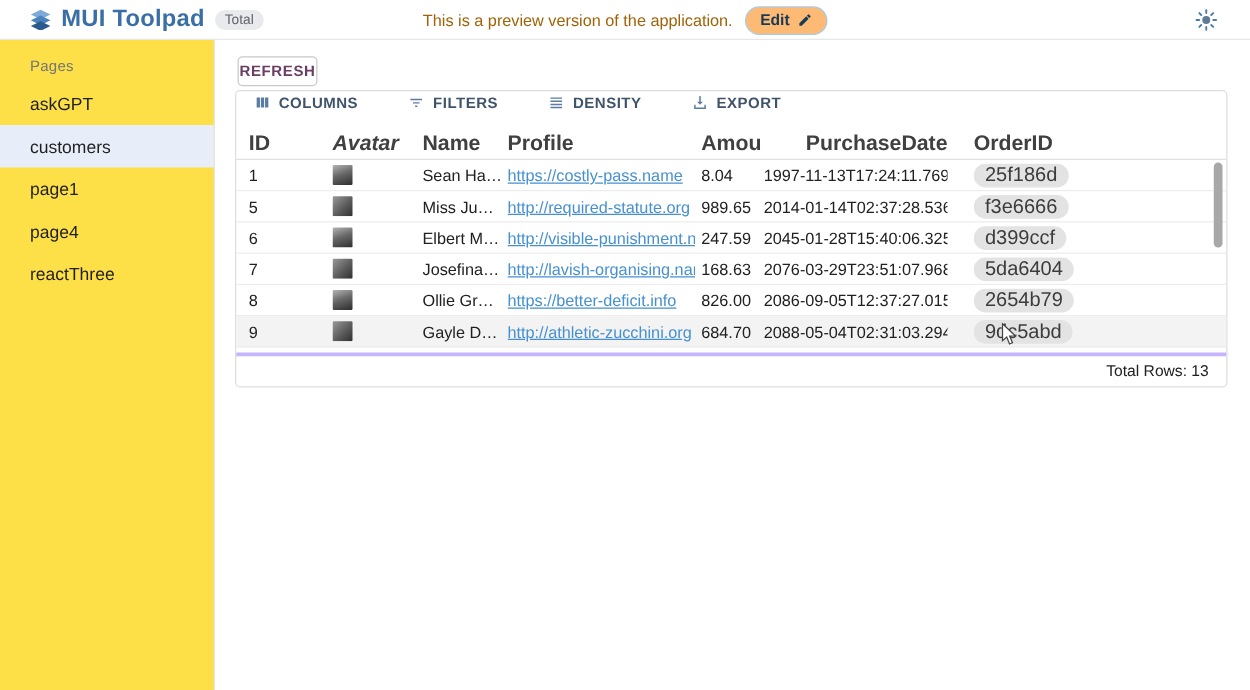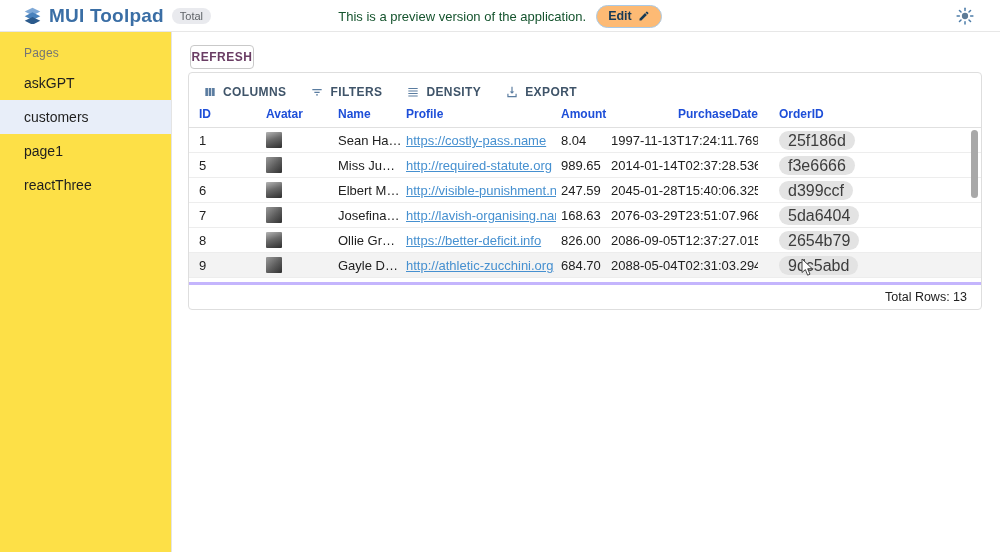--- a/index.html
+++ b/index.html
@@ -21,21 +21,21 @@
   .brand-title { font-size:19px; font-weight:700; color:#3a6ea5; letter-spacing:0.2px; }
   .alpha-chip {
     margin-left:8px; background:#e9eaee; color:#5f6368;
     font-size:11px; line-height:16px; padding:0 8px; border-radius:9px;
   }
   .appbar-center {
     position:absolute; left:0; right:0; top:0; height:32px;
     display:flex; align-items:center; justify-content:center; gap:10px;
     pointer-events:none;
   }
-  .preview-text { font-size:13px; color:#14532d; }
+  .preview-text { font-size:13px; color:#a16207; }
   .edit-btn {
     pointer-events:auto;
     display:flex; align-items:center; gap:6px;
     height:23px; padding:0 11px; border:1px solid #a9cae7; border-radius:14px;
     background:#fdba74; color:#173a56; font-size:12.5px; font-weight:700; cursor:pointer;
   }
   .edit-btn svg { width:12px; height:12px; }
   .theme-toggle {
     position:absolute; right:26px; top:7px; width:18px; height:18px; cursor:pointer;
   }
@@ -64,45 +64,45 @@
     font-family:"Liberation Sans", sans-serif; cursor:pointer;
   }
 
   .grid-panel {
     position:absolute; left:16px; top:40px; width:794px; height:238px;
     background:#fff; border:1px solid #dedede; border-radius:4px;
   }
 
   .grid-toolbar {
     position:absolute; left:0; top:0; width:100%; height:28px;
-    display:flex; align-items:flex-end; gap:16px; padding-left:10px;
+    display:flex; align-items:flex-start; gap:32px; padding-left:10px;
   }
   .tb-btn {
     display:flex; align-items:center; gap:6px; border:none; background:transparent;
     color:#3f5469; font-size:12px; font-weight:700; letter-spacing:0.4px;
     font-family:"Liberation Sans", sans-serif; cursor:pointer; padding:2px 4px;
   }
   .tb-btn svg { width:14px; height:14px; flex:0 0 auto; }
 
   .grid-header {
     position:absolute; left:0; top:28px; width:100%; height:27px;
-    border-bottom:1px solid #e0e0e0; font-size:12px; font-weight:700; color:#1d4ed8;
+    border-bottom:1px solid #e0e0e0; font-size:17px; font-weight:700; color:#404040;
   }
   .grid-header .cell { line-height:27px; }
 
   .grid-row {
     position:absolute; left:0; width:100%; height:25px;
     border-bottom:1px solid #ededed; font-size:13px; color:#212121;
   }
   .grid-row .cell { line-height:25px; }
   .grid-row.hovered { background:#f3f3f3; }
 
   .cell { position:absolute; top:0; white-space:nowrap; overflow:hidden; }
   .c-id      { left:10px;  width:60px; }
-  .c-avatar  { left:77px;  width:66px; }
+  .c-avatar  { left:77px;  width:66px;font-style:italic; }
   .c-name    { left:149px; width:64px; text-overflow:ellipsis; }
   .c-profile { left:217px; width:150px; }
   .c-amount  { left:372px; width:48px; }
   .c-date    { left:422px; width:147px; text-align:right; }
   .c-order   { left:590px; width:140px; }
 
   .avatar-img {
     width:16px; height:16px; margin-top:4px; border-radius:1px; display:block;
     background:linear-gradient(135deg,#9a9a9a 0%,#5c5c5c 55%,#303030 100%);
   }
@@ -172,20 +172,21 @@
     </g>
     <circle cx="12" cy="12" r="4.2" fill="#5d7b97"></circle>
   </svg>
 </header>
 
 <nav class="sidebar">
   <div class="sidebar-section-label">Pages</div>
   <div class="nav-item">askGPT</div>
   <div class="nav-item selected">customers</div>
   <div class="nav-item">page1</div>
+  <div class="nav-item">page4</div>
   <div class="nav-item">reactThree</div>
 </nav>
 
 <main class="main">
 
   <button class="refresh-btn">REFRESH</button>
 
   <section class="grid-panel">
 
     <div class="grid-toolbar">

